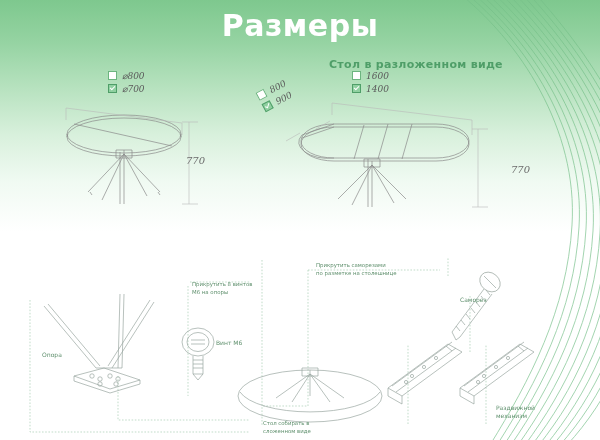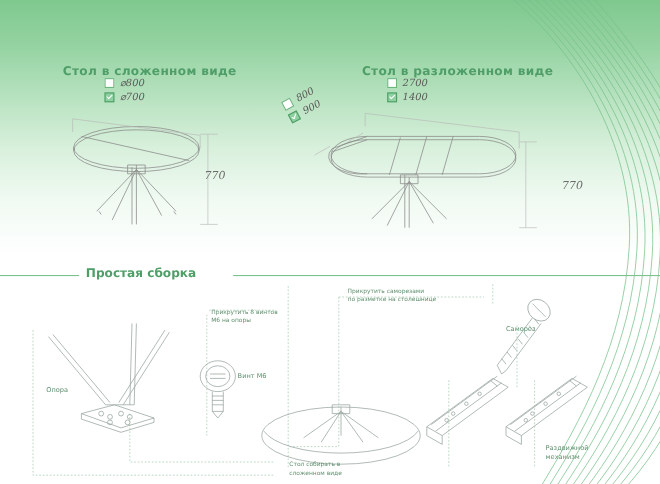--- a/index.html
+++ b/index.html
@@ -32,21 +32,21 @@
   
   .sec-cap{
     position:absolute;font-size:11px;font-weight:bold;color:#4f9e68;
     font-family:"DejaVu Sans", sans-serif;letter-spacing:.3px;white-space:nowrap;
   }
   #cap-folded{left:57px;top:58px;}
   #cap-unfolded{left:313px;top:58px;margin-left:16px;}
 
   
   .opt-group{position:absolute;}
-  #opts-folded{left:95px;top:70px;}
+  #opts-folded{left:108px;top:70px;}
   #opts-unfolded{left:352px;top:70px;}
   #opts-depth{left:255px;top:92px;transform:rotate(-28deg);transform-origin:left top;}
   .opt-row{display:flex;align-items:center;gap:5px;height:11px;margin-bottom:2px;}
   .cbx{
     width:7px;height:7px;border:1px solid #6cb57f;background:#ffffff;
     display:inline-block;position:relative;flex:none;
   }
   .cbx.checked{background:#8fd0a0;border-color:#4f9e68;}
   .cbx.checked:after{
     content:"";position:absolute;left:1px;top:1px;width:4px;height:2px;
@@ -113,22 +113,22 @@
       <path d="M 30 -10 C 95 50, 153 140, 147 235 C 142 320, 105 390, 65 445"></path>
       <path d="M 37 -10 C 102 52, 160 142, 154 237 C 149 322, 112 392, 72 445"></path>
       <path d="M 44 -10 C 109 54, 167 144, 161 239 C 156 324, 119 394, 79 445"></path>
       <path d="M 51 -10 C 116 56, 174 146, 168 241 C 163 326, 126 396, 86 445"></path>
       <path d="M 58 -10 C 123 58, 181 148, 175 243 C 170 328, 133 398, 93 445"></path>
       <path d="M 65 -10 C 130 60, 188 150, 182 245 C 177 330, 140 400, 100 445"></path>
       <path d="M 72 -10 C 137 62, 195 152, 189 247 C 184 332, 147 402, 107 445"></path>
     </g>
   </svg>
 
-
-  <div class="sec-cap" id="cap-folded">Стол в сложенном виде</div>
+  <div class="title">Размеры</div>
+
 
   <div class="opt-group" id="opts-folded">
     <div class="opt-row">
       <span class="cbx"></span>
       <span class="opt-lbl">⌀800</span>
     </div>
     <div class="opt-row">
       <span class="cbx checked"></span>
       <span class="opt-lbl">⌀700</span>
     </div>
@@ -164,21 +164,21 @@
     </g>
   </svg>
 
   <div class="dim" id="dim-h-left">770</div>
 
   <div class="sec-cap" id="cap-unfolded">Стол в разложенном виде</div>
 
   <div class="opt-group" id="opts-unfolded">
     <div class="opt-row">
       <span class="cbx"></span>
-      <span class="opt-lbl">2700</span>
+      <span class="opt-lbl">1600</span>
     </div>
     <div class="opt-row">
       <span class="cbx checked"></span>
       <span class="opt-lbl">1400</span>
     </div>
   </div>
 
   <div class="opt-group" id="opts-depth">
     <div class="opt-row">
       <span class="cbx"></span>
@@ -217,25 +217,20 @@
       <path d="M 202 34 L 202 112"></path>
       <path d="M 196 34 L 212 34"></path>
       <path d="M 196 112 L 212 112"></path>
       <path d="M 24 38 L 10 46"></path>
       <path d="M 54 26 L 40 34"></path>
     </g>
   </svg>
 
   <div class="dim" id="dim-h-right">770</div>
 
-  <div class="divider">
-    <div class="div-line" id="div-l"></div>
-    <div class="div-label">Простая сборка</div>
-    <div class="div-line" id="div-r"></div>
-  </div>
 
   <svg style="position:absolute;left:0px;top:256px;" width="600" height="184" viewBox="0 0 600 184">
 
     <g fill="none" stroke="#a8cdb3" stroke-width="0.7" stroke-dasharray="1.6 1.6">
       <path d="M 30 44 L 30 176 L 250 176"></path>
       <path d="M 118 120 L 118 164 L 250 164"></path>
       <path d="M 188 30 L 188 140"></path>
       <path d="M 262 4 L 262 170"></path>
       <path d="M 308 14 L 308 150 L 262 150"></path>
       <path d="M 308 14 L 440 14"></path>

